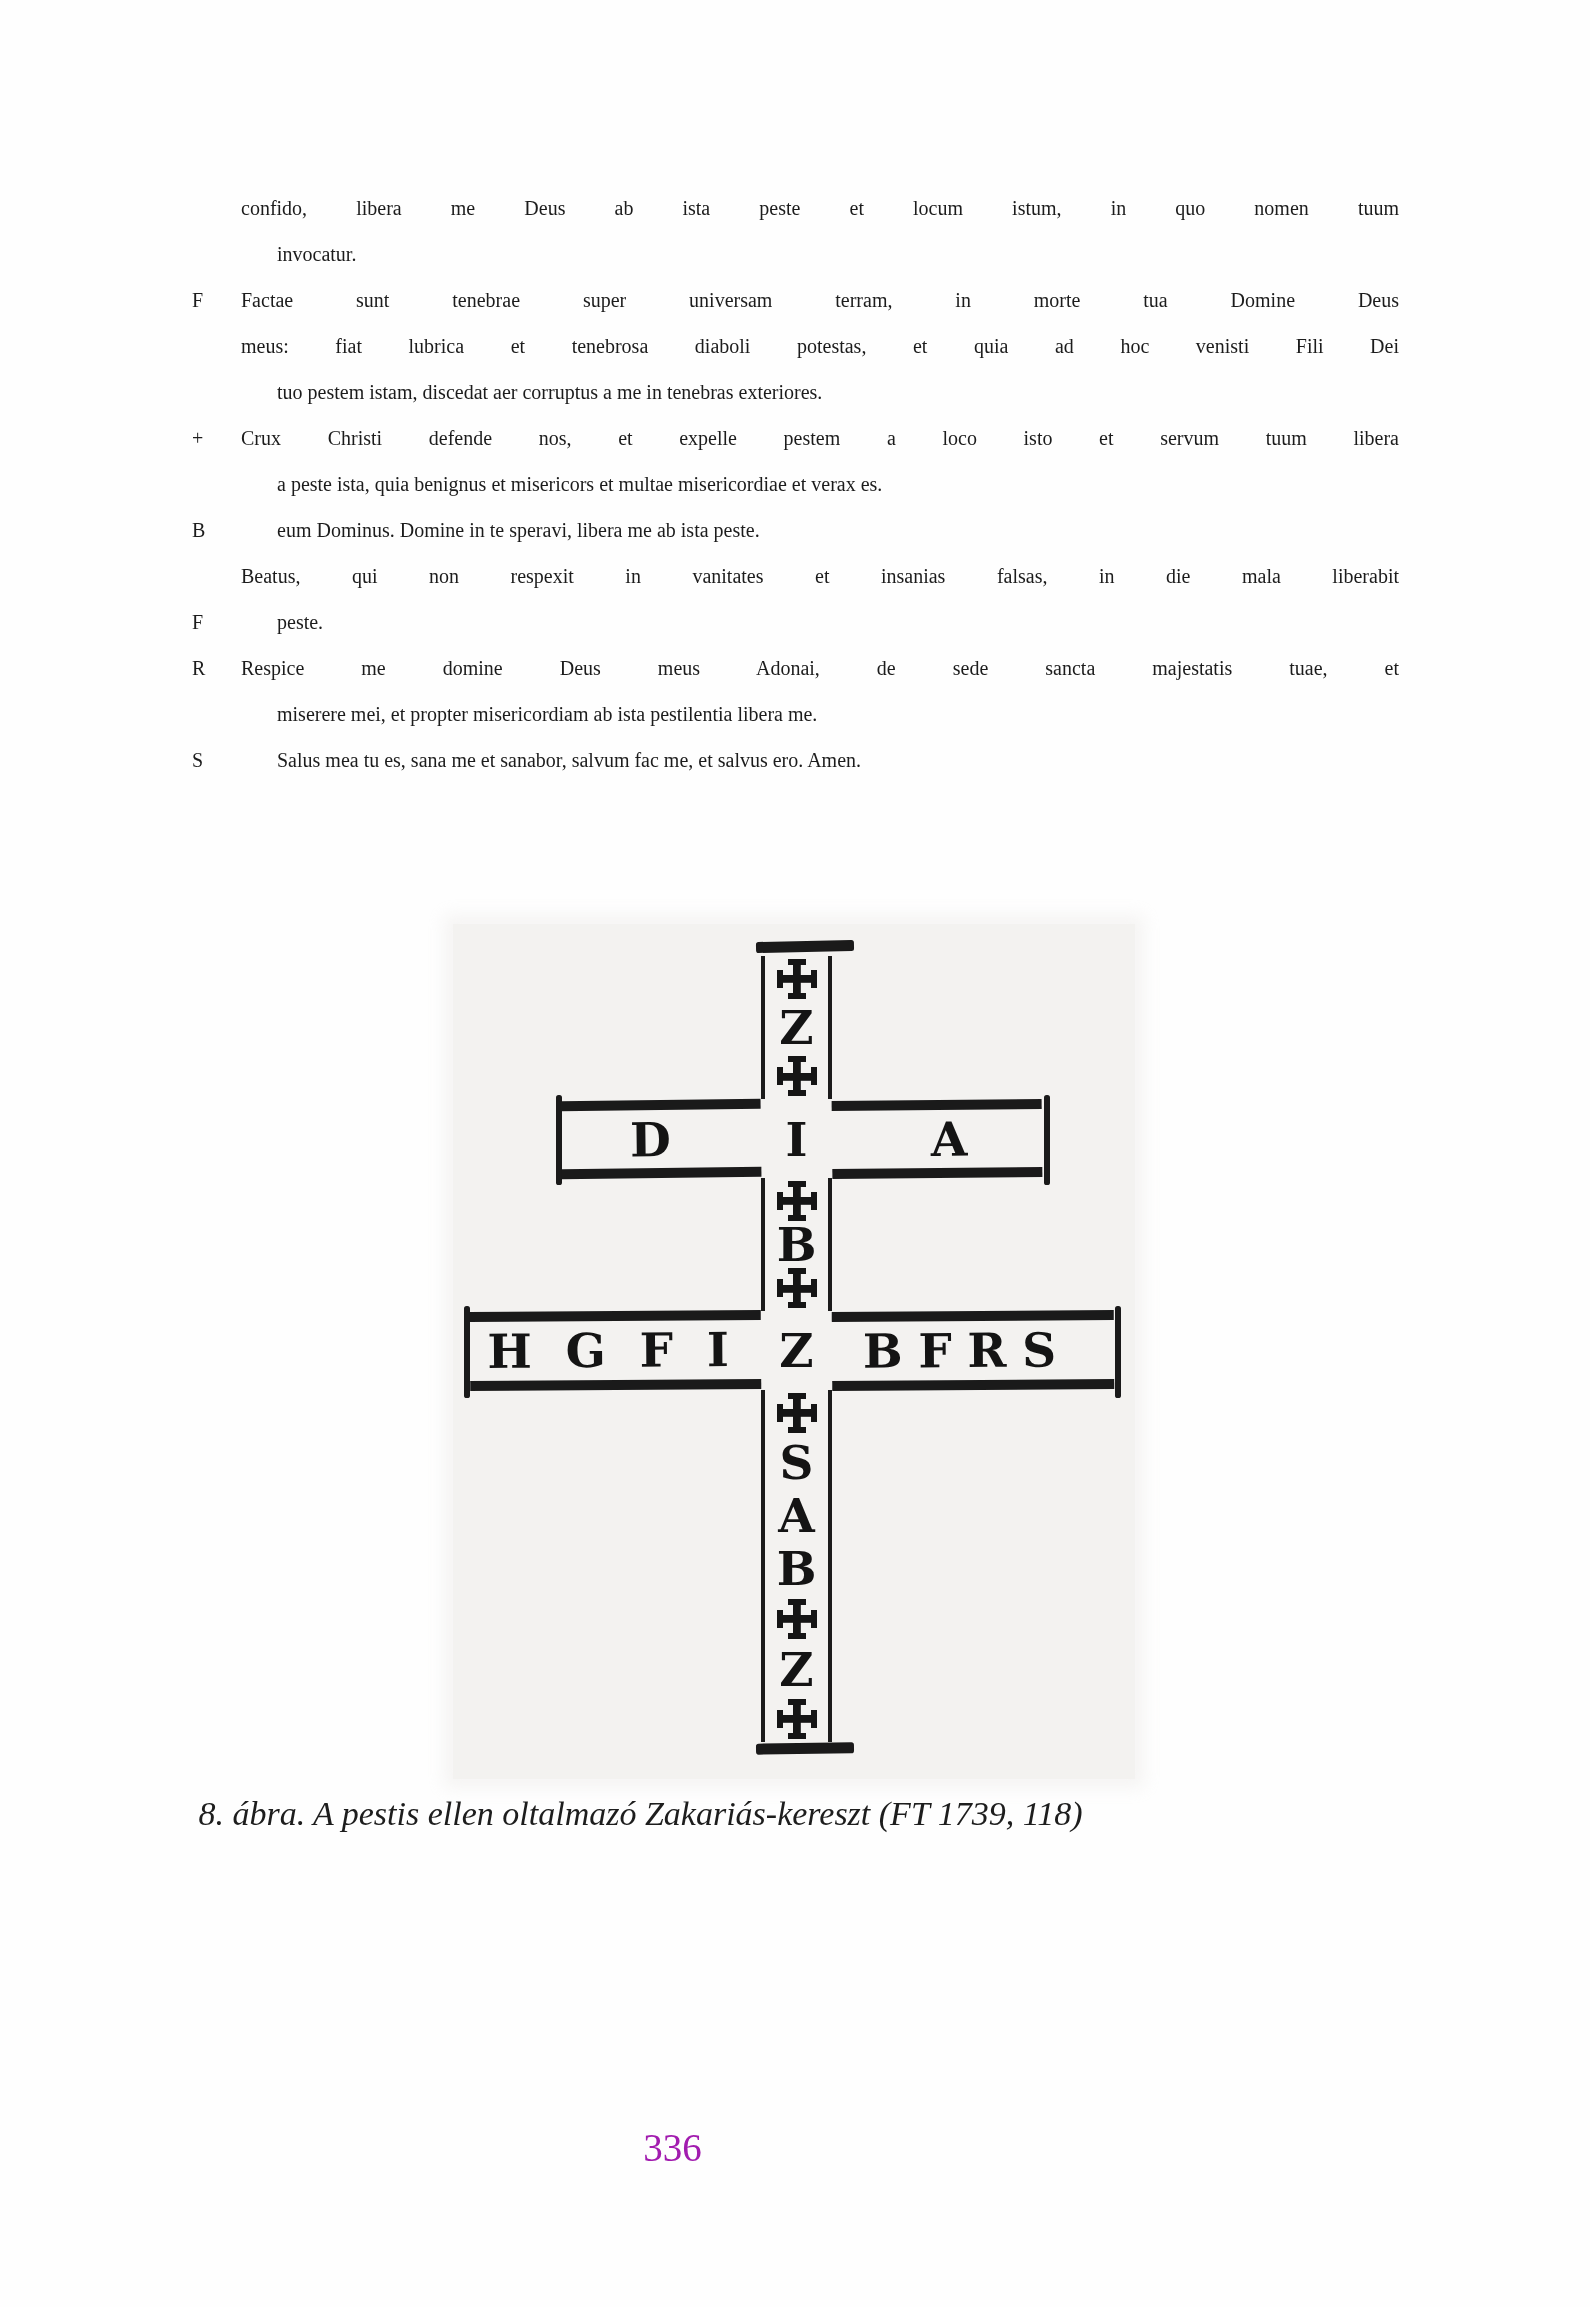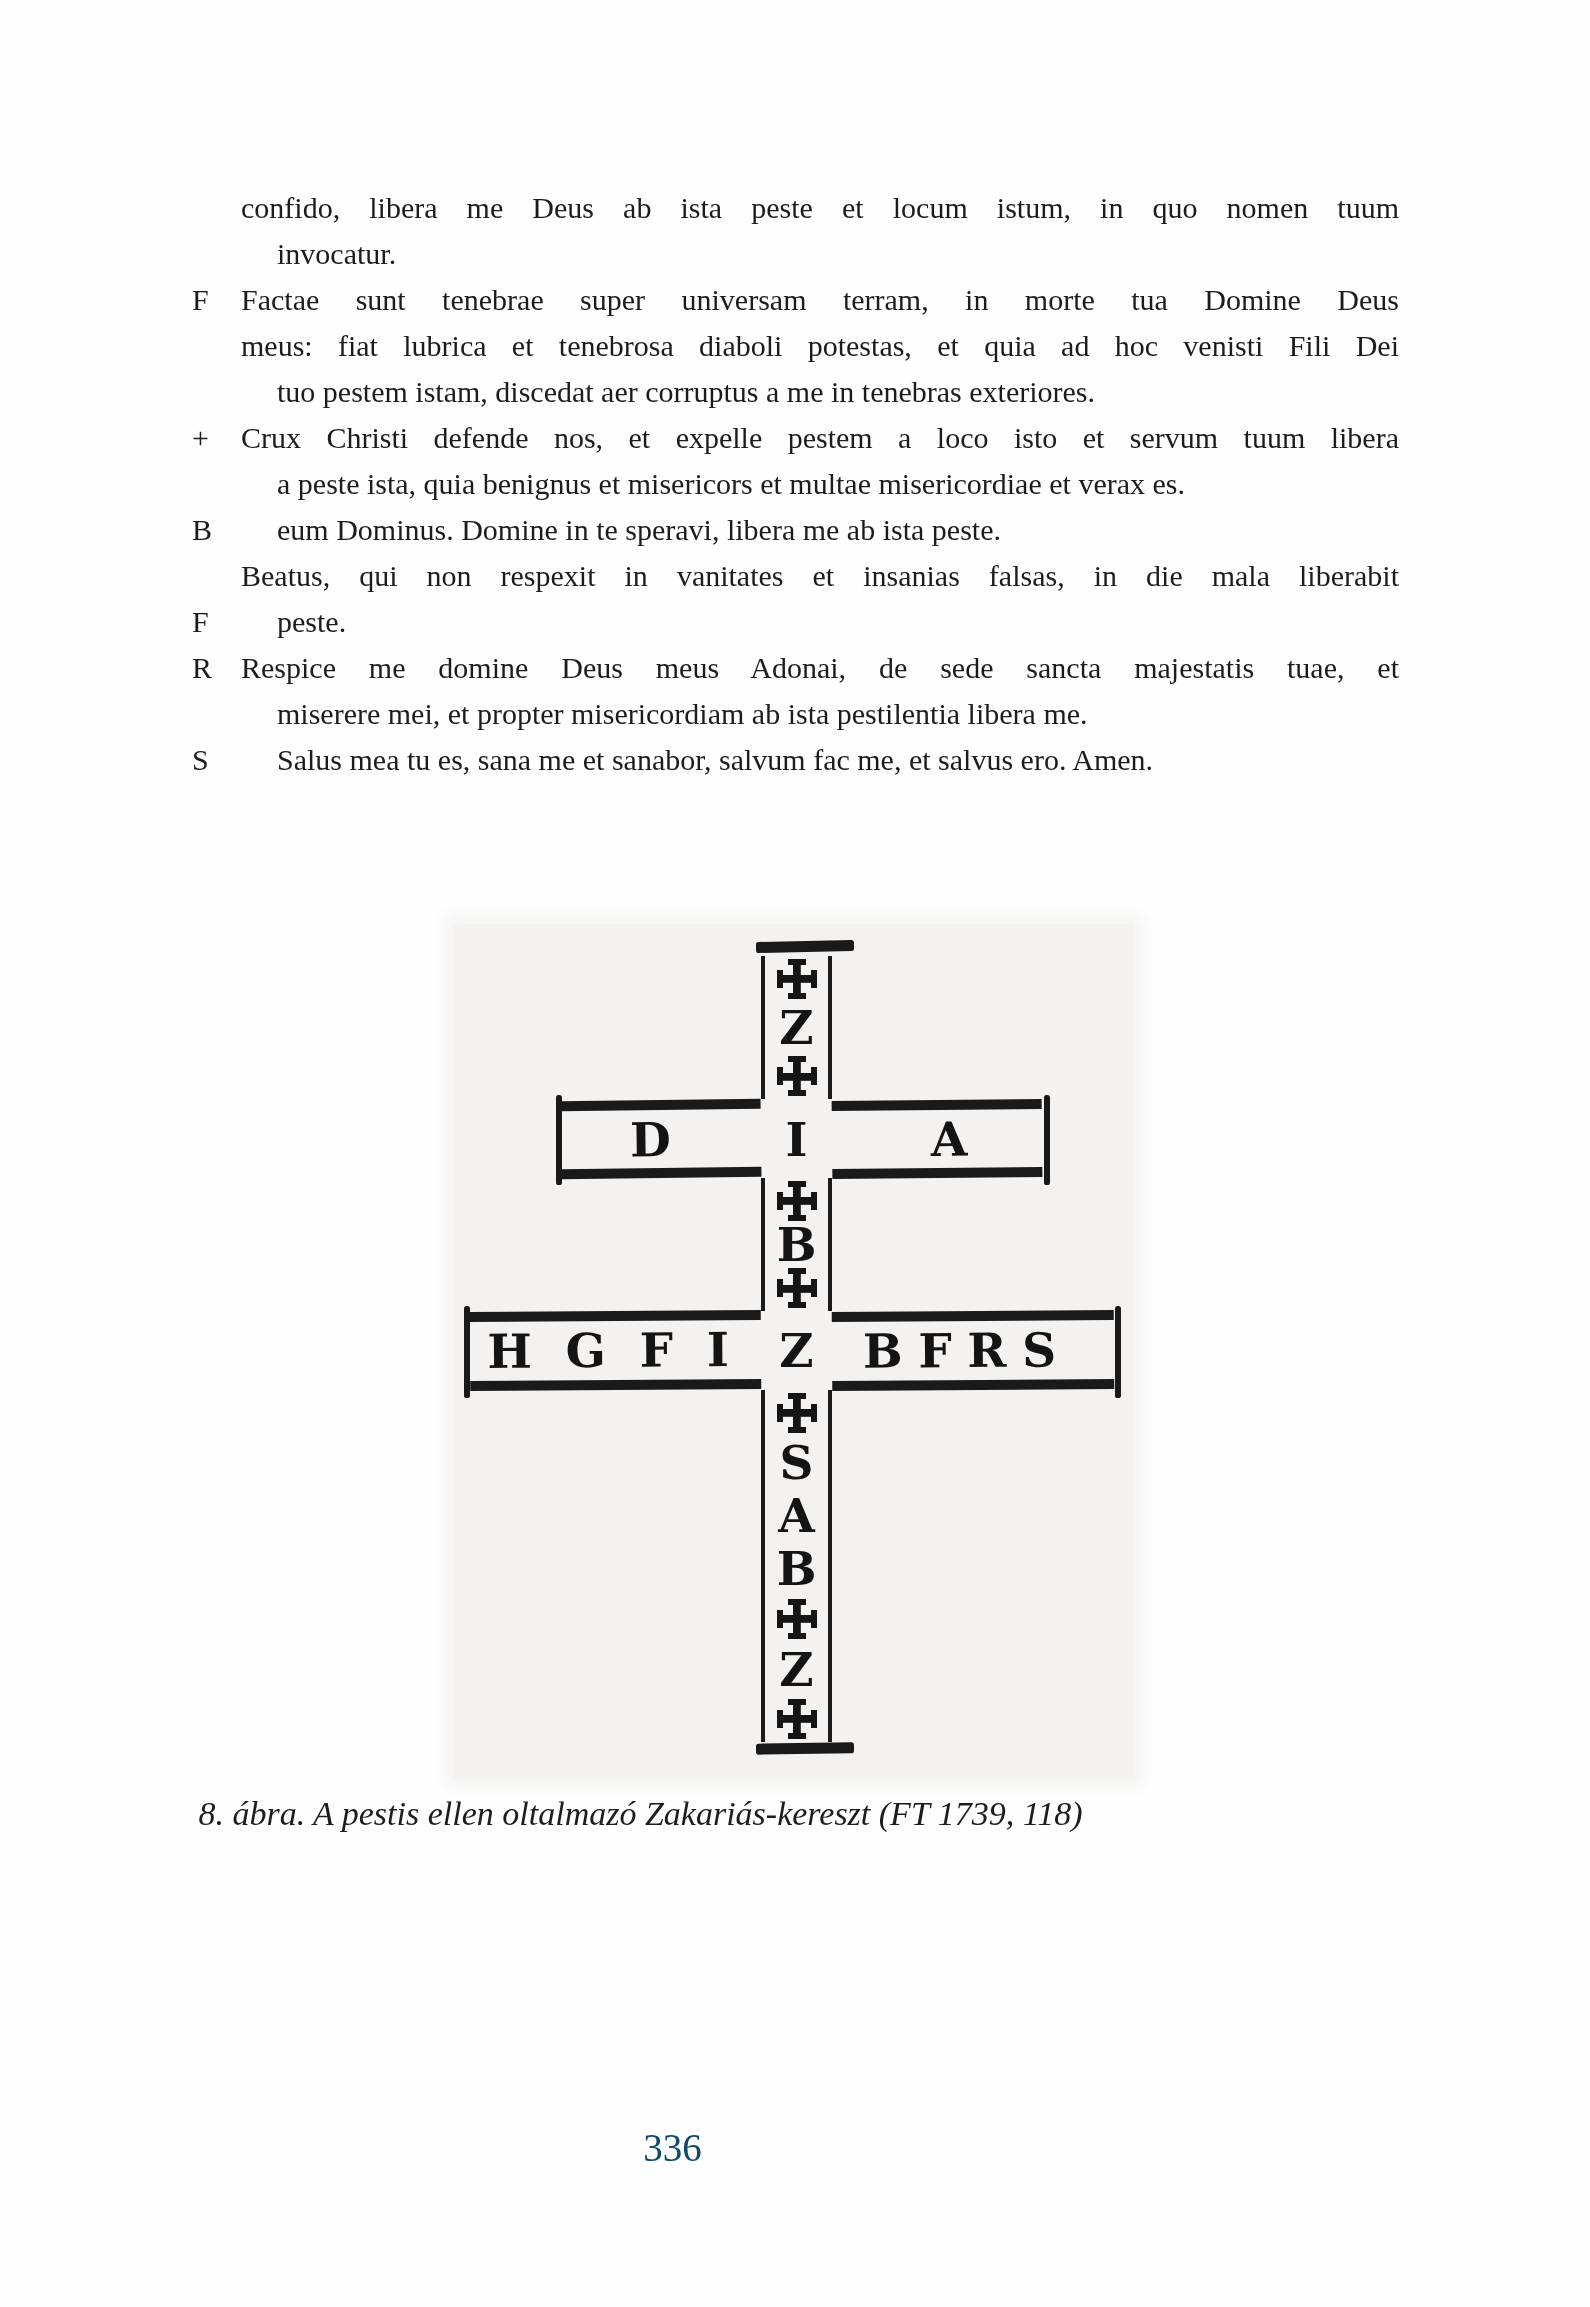--- a/index.html
+++ b/index.html
@@ -10,21 +10,21 @@
     font-family:"Liberation Serif", serif;
     position:relative;
     overflow:hidden;
   }
 
   
   .prayers {
     position:absolute;
     left:241px; top:185px;
     width:1158px;
-    font-size:30px;
+    font-size:20px;
     line-height:46px;
     color:#1c1c1c;
   }
   .para { position:relative; }
   .marker {
     position:absolute;
     left:-49px; top:0;
     width:43px;
     text-align:left;
   }
@@ -111,21 +111,21 @@
     text-align:center;
     font-style:italic;
     font-size:34px;
     color:#1d1d1d;
   }
   .pagenum {
     position:absolute;
     left:0; top:2125px; width:1345px;
     text-align:center;
     font-size:39px;
-    color:#0c4a6e;
+    color:#a21caf;
   }
 </style>
 </head>
 <body>
 
 <div class="page">
 
   <section class="prayers">
 
     <div class="para">

